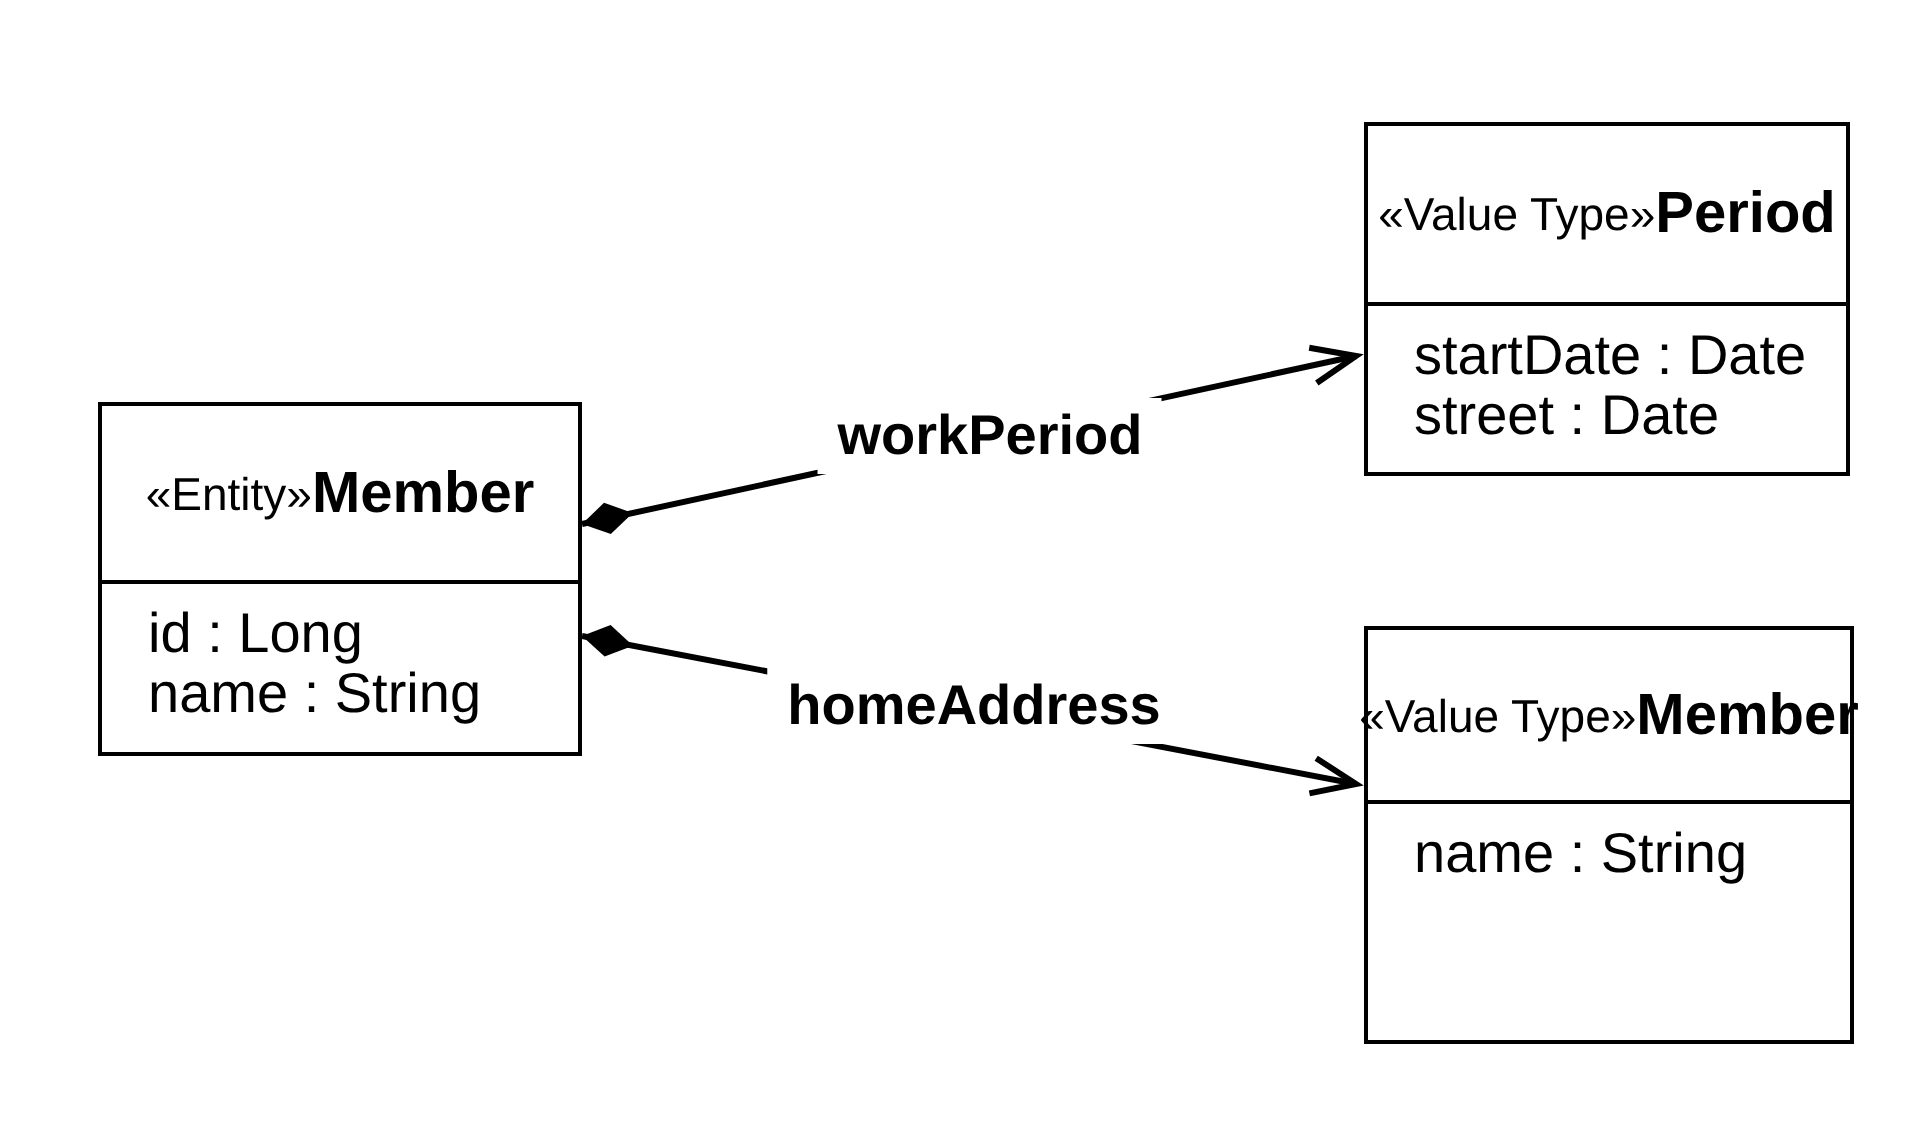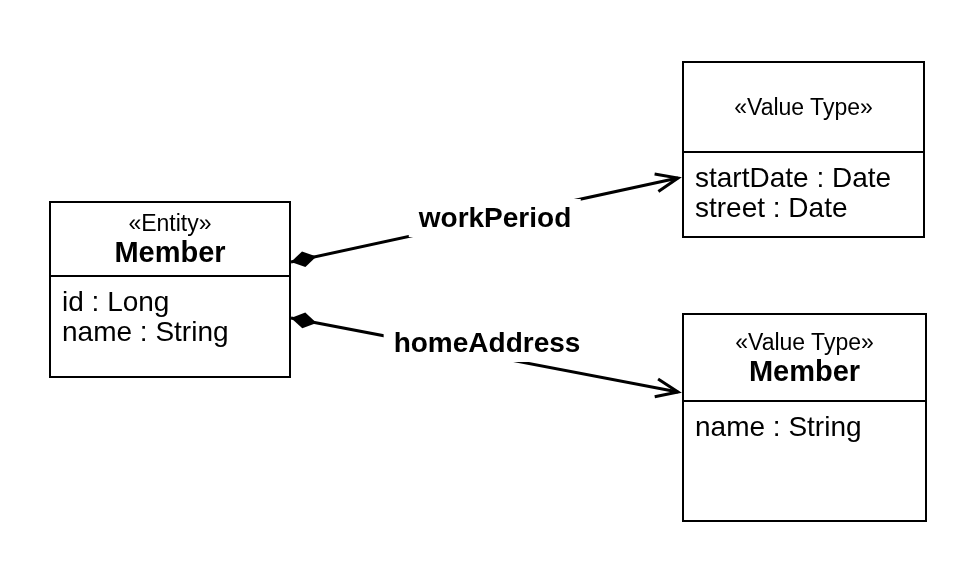--- a/index.html
+++ b/index.html
@@ -28,61 +28,62 @@
     border: 2.5px solid #000000;
     box-sizing: border-box;
     display: flex;
     flex-direction: column;
     z-index: 2;
   }
   .uml-header {
     border-bottom: 2.5px solid #000000;
     box-sizing: border-box;
     display: flex;
-    flex-direction: column;
+    flex-direction: row;
     align-items: center;
     justify-content: center;
     flex: 0 0 auto;
   }
   .stereotype {
     font-size: 23px;
     line-height: 26px;
     white-space: nowrap;
   }
   .class-name {
     font-size: 29px;
     font-weight: bold;
     line-height: 32px;
     white-space: nowrap;
   }
   .uml-attrs {
     flex: 1 1 auto;
     padding: 10px 11px 0 11px;
     font-size: 28px;
     line-height: 30px;
+    margin-left: 12px;
   }
   .attr { white-space: nowrap; }
   #box-member  { left: 49px;  top: 201px; width: 242px; height: 177px; }
-  #box-member .uml-header  { height: 74px; }
+  #box-member .uml-header  { height: 89px; }
   #box-period  { left: 682px; top: 61px;  width: 243px; height: 177px; }
   #box-period .uml-header  { height: 90px; }
   #box-address { left: 682px; top: 313px; width: 245px; height: 209px; }
   #box-address .uml-header { height: 87px; }
   .assoc-label {
     position: absolute;
     transform: translate(-50%, -50%);
     background: #ffffff;
     font-size: 28px;
     font-weight: bold;
     padding: 3px 10px;
     white-space: nowrap;
     z-index: 3;
   }
   #label-workperiod  { left: 495px; top: 218px; }
-  #label-homeaddress { left: 487px; top: 343px; }
+  #label-homeaddress { left: 487px; top: 353px; }
 </style>
 </head>
 <body>
 
 <div id="canvas">
 
   <svg id="edges" viewBox="0 0 961 563">
 
     <line x1="291" y1="262" x2="678" y2="178" stroke="#000000" stroke-width="3"></line>
     <polygon points="291,262 302,251.4 316.4,256.5 305.4,267" fill="#000000"></polygon>
@@ -100,20 +101,21 @@
     </div>
     <div class="uml-attrs">
       <div class="attr">id : Long</div>
       <div class="attr">name : String</div>
     </div>
   </div>
 
   <div class="uml-class" id="box-period">
     <div class="uml-header">
       <div class="stereotype">«Value Type»</div>
+      <div class="class-name">Period</div>
     </div>
     <div class="uml-attrs">
       <div class="attr">startDate : Date</div>
       <div class="attr">street : Date</div>
     </div>
   </div>
 
   <div class="uml-class" id="box-address">
     <div class="uml-header">
       <div class="stereotype">«Value Type»</div>

